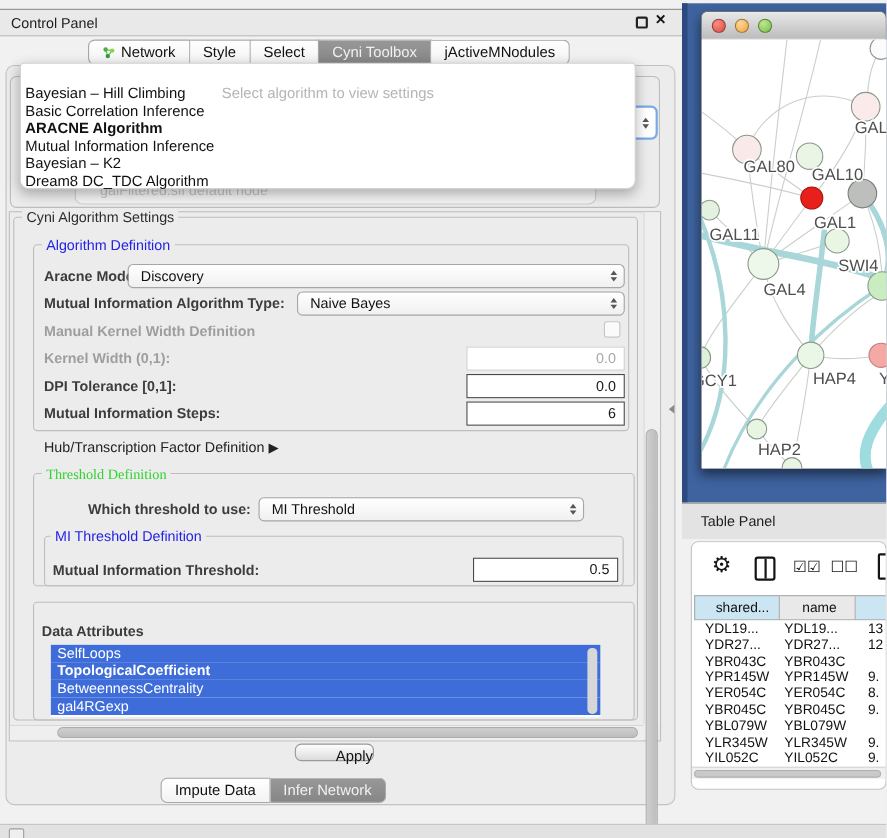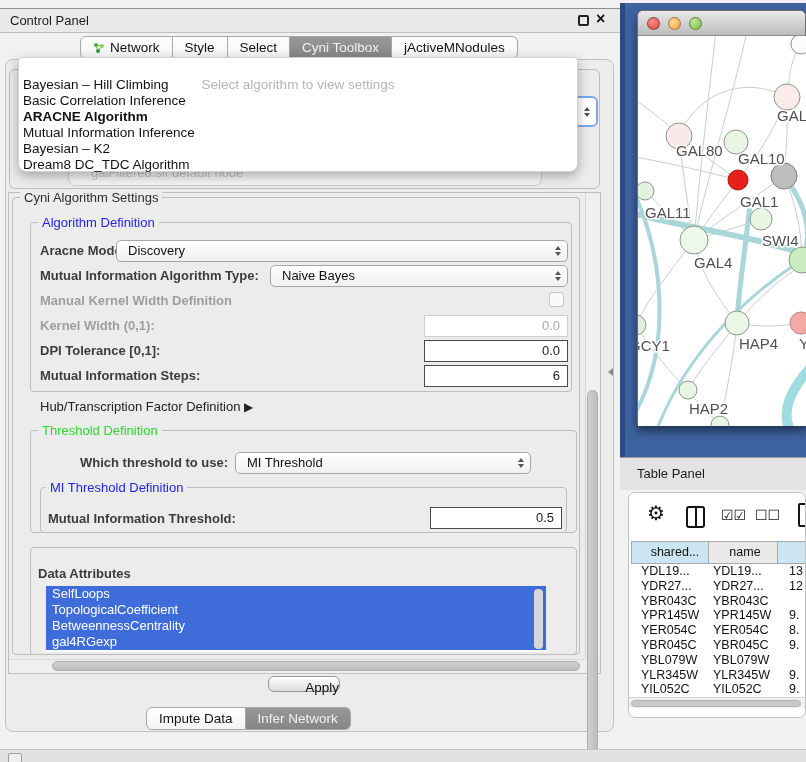--- a/index.html
+++ b/index.html
@@ -47,21 +47,21 @@
   .vsb-thumb { position:absolute; left:587px; top:197px; width:11px; height:445px; border-radius:6px;
     background:linear-gradient(90deg,#cfcfcf,#bdbdbd); border:1px solid #adadad; }
   .hsb-track { position:absolute; left:9px; top:659px; width:576px; height:14px; background:#efefef; border-top:1px solid #d8d8d8; }
   .hsb-thumb { position:absolute; left:52px; top:661px; width:528px; height:10px; border-radius:5px;
     background:linear-gradient(#cfcfcf,#bdbdbd); border:1px solid #adadad; }
 
   
   .grp { position:absolute; border:1px solid #bdbdbd; border-radius:4px; }
   .grp-title { position:absolute; background:#ececec; padding:0 4px; font-size:13px; color:#2e2e2e; white-space:nowrap; z-index:2; }
   .t-blue { color:#2323e6; }
-  .t-green { color:#2fd42f; }
+  .t-green { color:#2fd42f;font-family:Liberation Serif, serif; }
 
   .lbl { position:absolute; font-size:13px; font-weight:bold; color:#3c3c3c; white-space:nowrap; }
   .lbl.dis { color:#9e9e9e; }
 
   .combo { position:absolute; background:linear-gradient(#ffffff,#f0f0f0); border:1px solid #a6a6a6;
     border-radius:5px; font-size:13px; line-height:20px; height:22px; padding:0 20px 0 11px; color:#111; }
   .arr { position:absolute; right:6px; top:50%; transform:translateY(-50%); display:flex; flex-direction:column; gap:2px; }
   .arr i { display:block; width:0; height:0; border-left:3.5px solid transparent; border-right:3.5px solid transparent; }
   .arr .up { border-bottom:4px solid #555; }
   .arr .dn { border-top:4px solid #555; }
@@ -235,21 +235,21 @@
   <div class="grp" style="left:40px; top:487px; width:527px; height:46px;"></div>
   <div class="grp-title t-blue" style="left:46px; top:480px;">MI Threshold Definition</div>
 
   <div class="lbl" style="left:48px; top:511px;">Mutual Information Threshold:</div>
   <div class="field dark" style="left:430px; top:507px; width:132px;">0.5</div>
 
   <div class="grp" style="left:30px; top:547px; width:547px; height:108px;"></div>
   <div class="lbl" style="left:38px; top:566px;">Data Attributes</div>
   <div class="attr-list">
       <div class="attr-item" style="background: rgb(62, 108, 217);">SelfLoops</div>
-      <div class="attr-item" style="background: rgb(62, 108, 217);">TopologicalCoefficient</div>
+      <div class="attr-item" style="background: rgb(62, 108, 217); font-weight: bold;">TopologicalCoefficient</div>
       <div class="attr-item" style="background: rgb(62, 108, 217);">BetweennessCentrality</div>
       <div class="attr-item" style="background: rgb(62, 108, 217);">gal4RGexp</div>
     </div>
   <div class="attr-sb"></div>
 
   <div class="vsb-track">
       <div class="vsb-thumb" style="left:1px;"></div>
     </div>
   <div class="hsb-track"></div>
   <div class="hsb-thumb"></div>

